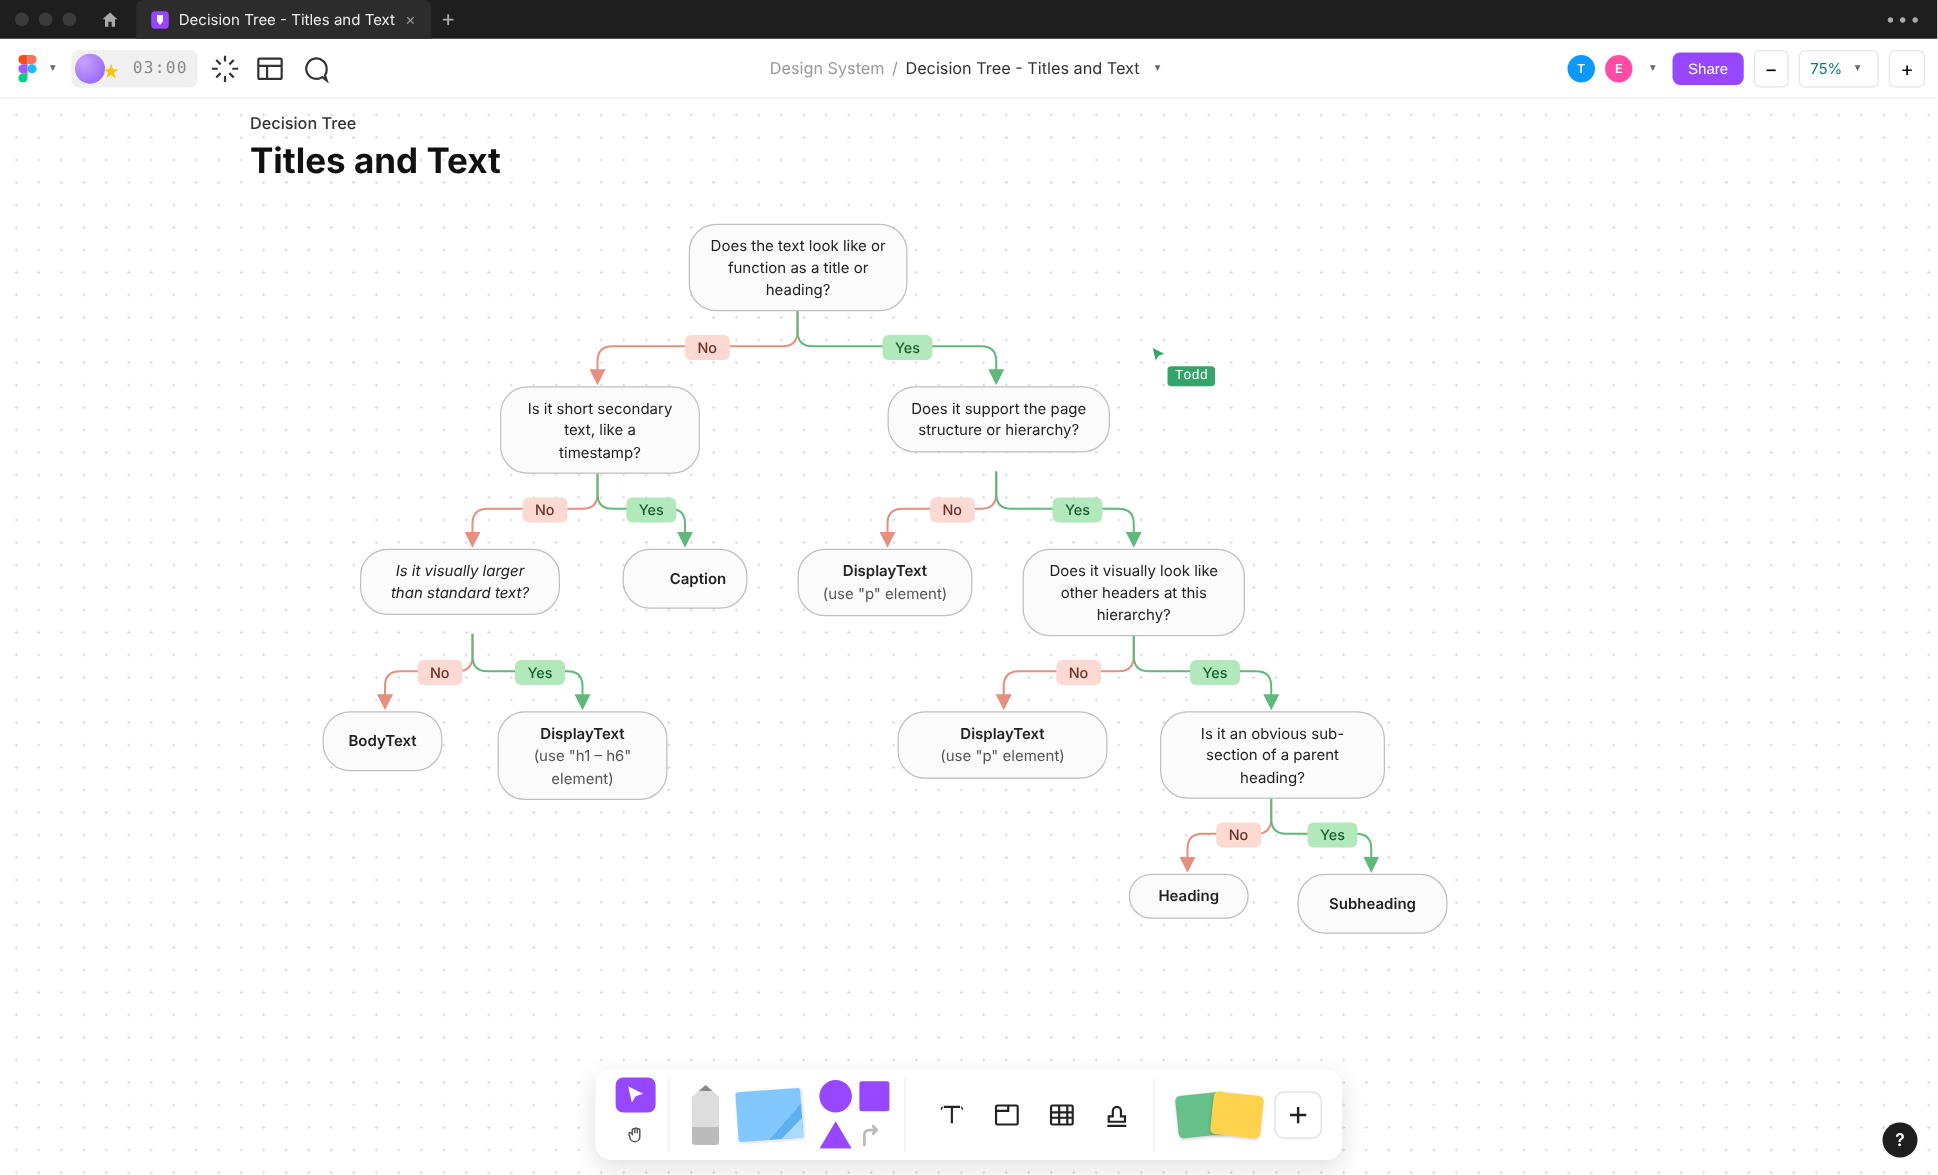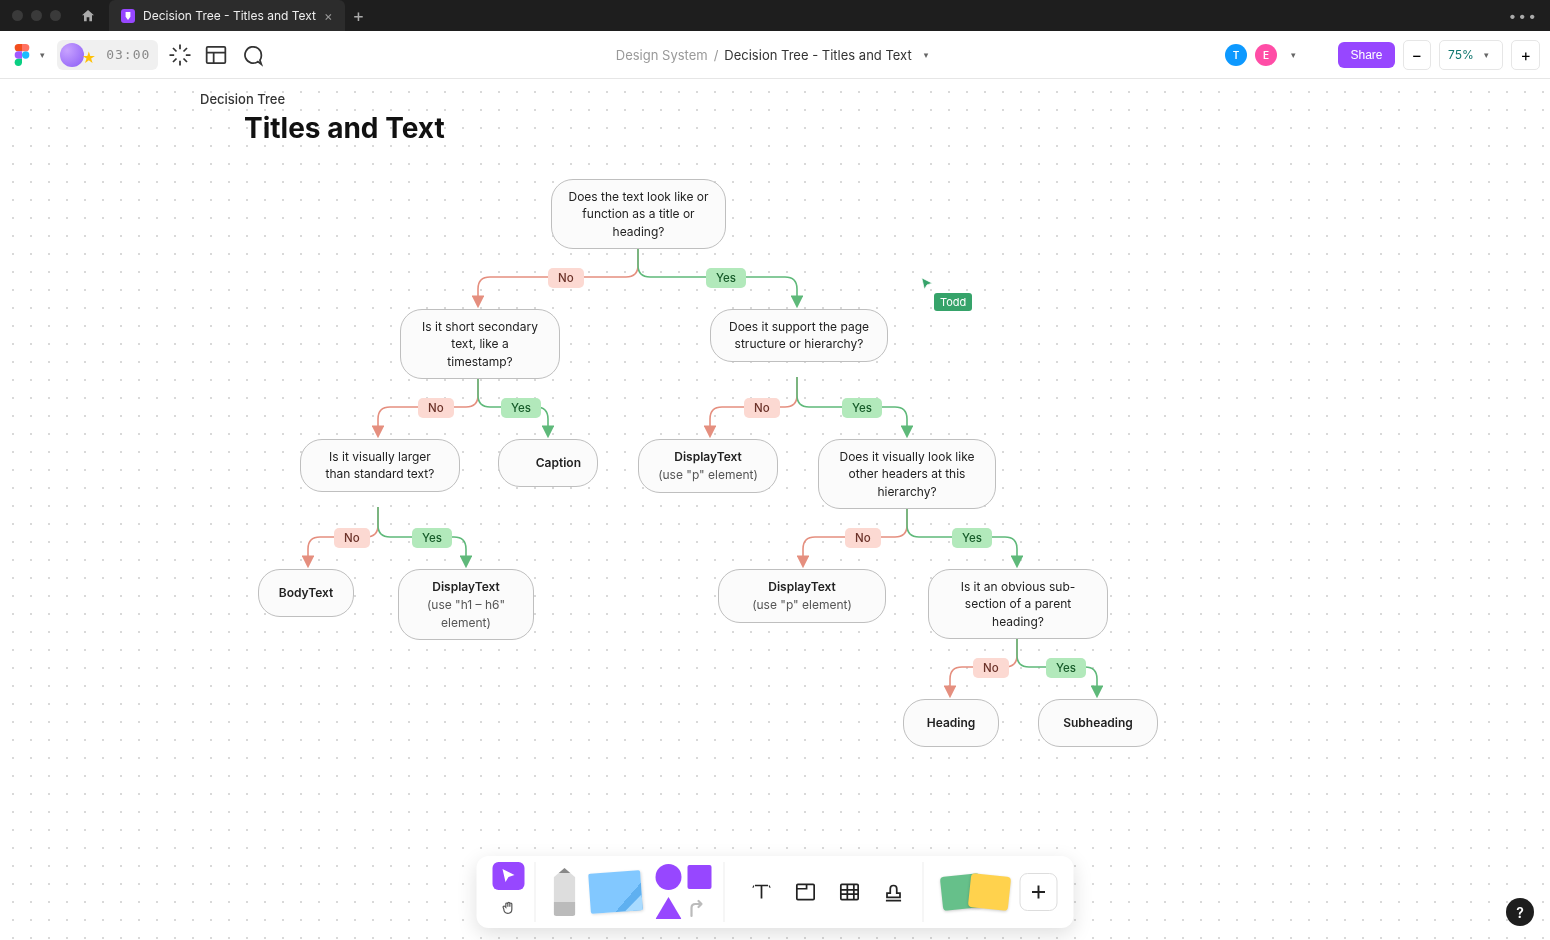--- a/index.html
+++ b/index.html
@@ -26,43 +26,43 @@
   .timer-avatar { width: 24px; height: 24px; border-radius: 50%; background: radial-gradient(circle at 30% 30%, #c8a2ff, #8b5cf6); position: relative; }
   .timer-star { color: #ffc107; font-size: 14px; position: relative; left: -6px; top: 3px; }
   .timer-text { color: #888; font-size: 13px; font-variant-numeric: tabular-nums; font-family: 'Menlo', monospace; letter-spacing: 1px; }
   .tool-icon { width: 28px; height: 28px; display: flex; align-items: center; justify-content: center; color: #333; margin-left: 8px; }
   .breadcrumb { position: absolute; left: 50%; transform: translateX(-50%); font-size: 13px; color: #333; display: flex; align-items: center; gap: 6px; }
   .breadcrumb .muted { color: #999; }
   .toolbar-right { margin-left: auto; display: flex; align-items: center; gap: 8px; }
   .avatar { width: 22px; height: 22px; border-radius: 50%; display: flex; align-items: center; justify-content: center; color: #fff; font-size: 10px; font-weight: 600; }
   .avatar.blue { background: #0d99ff; }
   .avatar.pink { background: #ff4da6; }
-  .share-btn { background: #9747ff; color: #fff; border: none; border-radius: 6px; padding: 6px 12px; font-size: 12px; font-weight: 500; margin-left: 29px; }
+  .share-btn { background: #9747ff; color: #fff; border: none; border-radius: 6px; padding: 6px 12px; font-size: 12px; font-weight: 500; }
   .zoom-btn { border: 1px solid #e6e6e6; border-radius: 5px; height: 30px; padding: 0 8px; display: flex; align-items: center; }
   .zoom-pct { font-size: 12px; color: #0f766e; padding-right: 4px; }
 
   
   .canvas { position: absolute; top: 79px; left: 0; right: 0; bottom: 0; background-color: #fff;
     background-image: radial-gradient(#d9d9d9 1px, transparent 1px);
     background-size: 18px 18px; background-position: 4px 4px; }
 
   .page-header { position: absolute; left: 200px; top: 12px; }
   .page-eyebrow { font-size: 13px; color: #333; font-weight: 500; }
-  .page-title { font-size: 28px; font-weight: 700; color: #111; margin-top: 4px; margin-left: 44px; }
+  .page-title { font-size: 28px; font-weight: 700; color: #111; margin-top: 4px; }
 
   
   .node { position: absolute; background: #fbfbfb; border: 1.5px solid #bfbfbf; border-radius: 22px; display: flex; flex-direction: column; align-items: center; justify-content: center; padding: 8px 16px; font-size: 12px; color: #222; text-align: center; line-height: 1.45; }
   .node .sub { color: #555; margin-top: 1px; }
   .edge-label { position: absolute; font-size: 11.5px; font-weight: 500; padding: 3px 10px; border-radius: 5px; }
   .edge-no { background: #fcd9d2; color: #6b3229; }
   .edge-yes { background: #b2e9bb; color: #175c2a; }
   svg.edges { position: absolute; left: 0; top: 0; pointer-events: none; overflow: visible; }
 
   
-  .collab-cursor { position: absolute; display: flex; flex-direction: column; align-items: start; }
+  .collab-cursor { position: absolute; display: flex; flex-direction: column; align-items: start; font-family: Liberation Mono, monospace; }
   .collab-cursor svg { width: 14px; height: 14px; fill: #36a36a; stroke: #fff; stroke-width: 0.8; }
   .collab-label { background: #36a36a; color: #fff; font-size: 11px; padding: 2px 6px; border-radius: 3px; margin-left: 14px; margin-top: 2px; }
 
   
   .float-tb { position: absolute; bottom: 12px; left: 50%; transform: translateX(-50%); display: flex; gap: 8px; background: #fff; border-radius: 12px; box-shadow: 0 6px 20px rgba(0,0,0,0.13); padding: 6px; }
   .tb-group { display: flex; gap: 0; align-items: center; border-right: 1px solid #eee; padding: 0 10px; }
   .tb-group:last-child { border-right: none; }
   .selgrp { display: flex; flex-direction: column; gap: 4px; }
   .selbtn { width: 32px; height: 28px; border-radius: 6px; display: flex; align-items: center; justify-content: center; }
   .selbtn.active { background: #9747ff; color: #fff; }
@@ -198,21 +198,21 @@
 
   <div class="node" style="left:400px; top:230px; width:160px;">
     <div>Is it short secondary text, like a timestamp?</div>
   </div>
   <div class="node" style="left:551px; top:100px; width:175px;">
     <div>Does the text look like or function as a title or heading?</div>
   </div>
   <div class="node" style="left:710px; top:230px; width:178px;">
     <div>Does it support the page structure or hierarchy?</div>
   </div>
-  <div class="node" style="left:300px; top:360px; width:160px;">
+  <div class="node" style="left:288px; top:360px; width:160px;font-style:italic;">
     <div>Is it visually larger than standard text?</div>
   </div>
   <div class="node" style="left:498px; top:360px; width:100px; height:48px;align-items:flex-end;">
     <div style="font-weight:600">Caption</div>
   </div>
   <div class="node" style="left:638px; top:360px; width:140px;">
     <div style="font-weight:600">DisplayText</div>
     <div class="sub">(use "p" element)</div>
   </div>
   <div class="node" style="left:818px; top:360px; width:178px;">
@@ -225,21 +225,21 @@
     <div style="font-weight:600">DisplayText</div>
     <div class="sub">(use "h1 – h6" element)</div>
   </div>
   <div class="node" style="left:718px; top:490px; width:168px;">
     <div style="font-weight:600">DisplayText</div>
     <div class="sub">(use "p" element)</div>
   </div>
   <div class="node" style="left:928px; top:490px; width:180px;">
     <div>Is it an obvious sub-section of a parent heading?</div>
   </div>
-  <div class="node" style="left:903px; top:620px; width:96px; height:48px;text-align:right;">
+  <div class="node" style="left:903px; top:620px; width:96px; height:36px;text-align:right;">
     <div style="font-weight:600">Heading</div>
   </div>
   <div class="node" style="left:1038px; top:620px; width:120px; height:48px;">
     <div style="font-weight:600">Subheading</div>
   </div>
 
   <div class="edge-label edge-no" style="left:548px; top:189px;">No</div>
   <div class="edge-label edge-yes" style="left:706px; top:189px;">Yes</div>
   <div class="edge-label edge-no" style="left:418px; top:319px;">No</div>
   <div class="edge-label edge-yes" style="left:501px; top:319px;">Yes</div>

